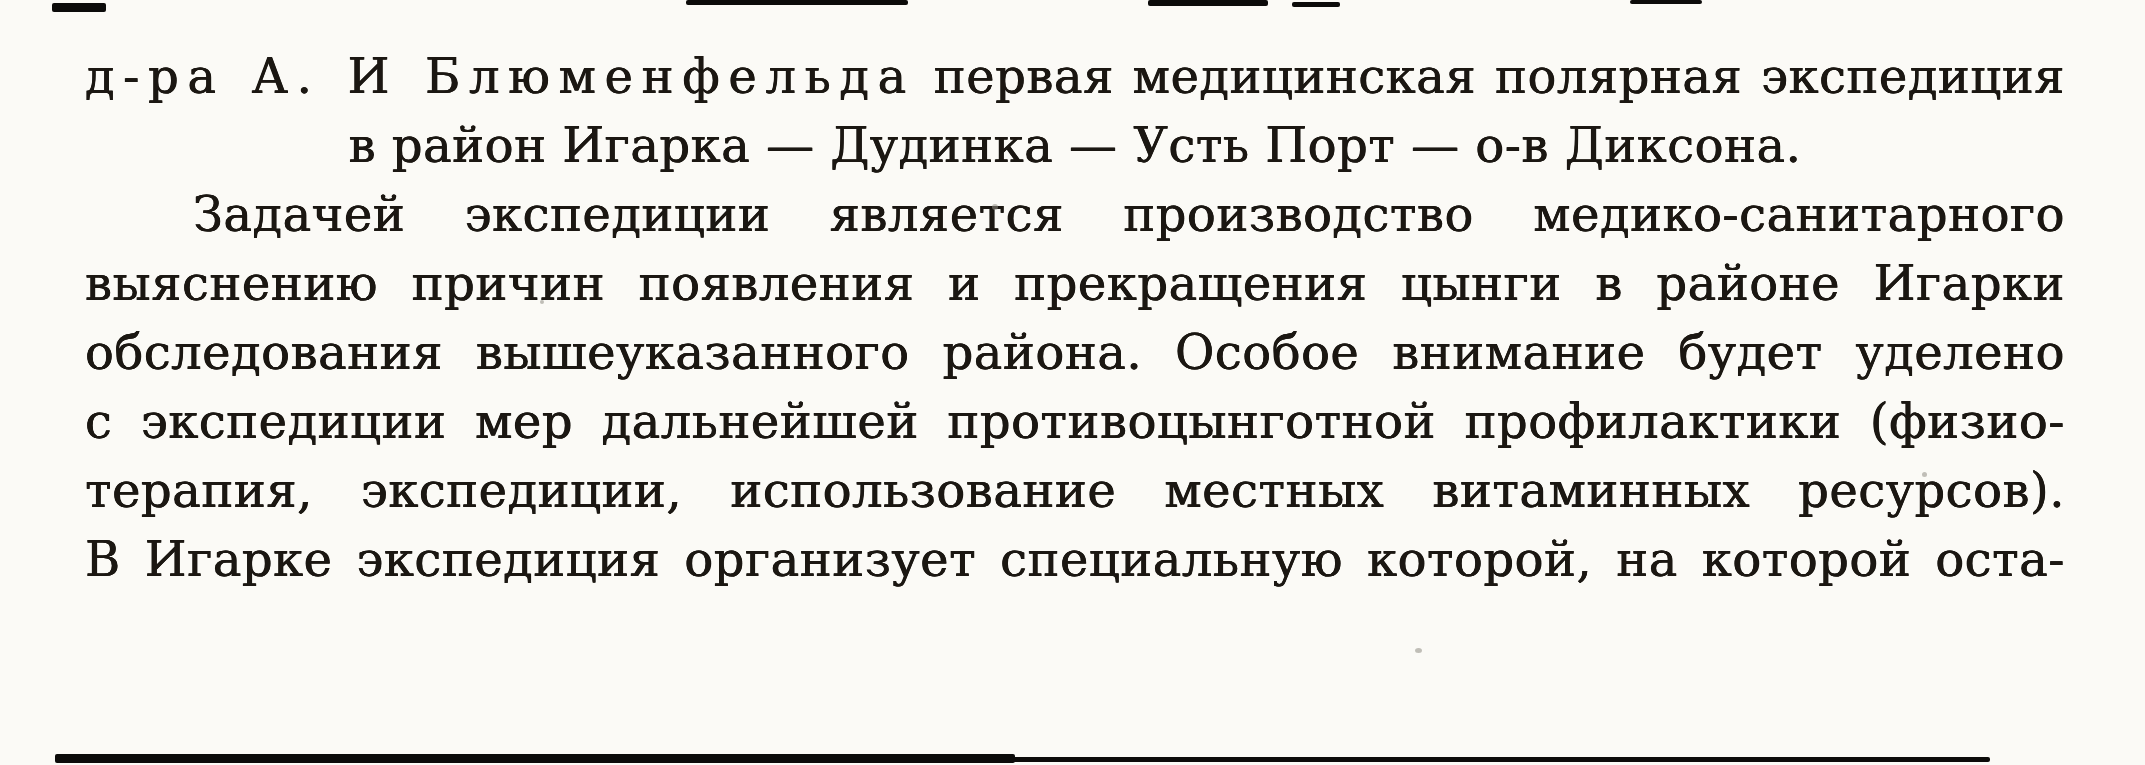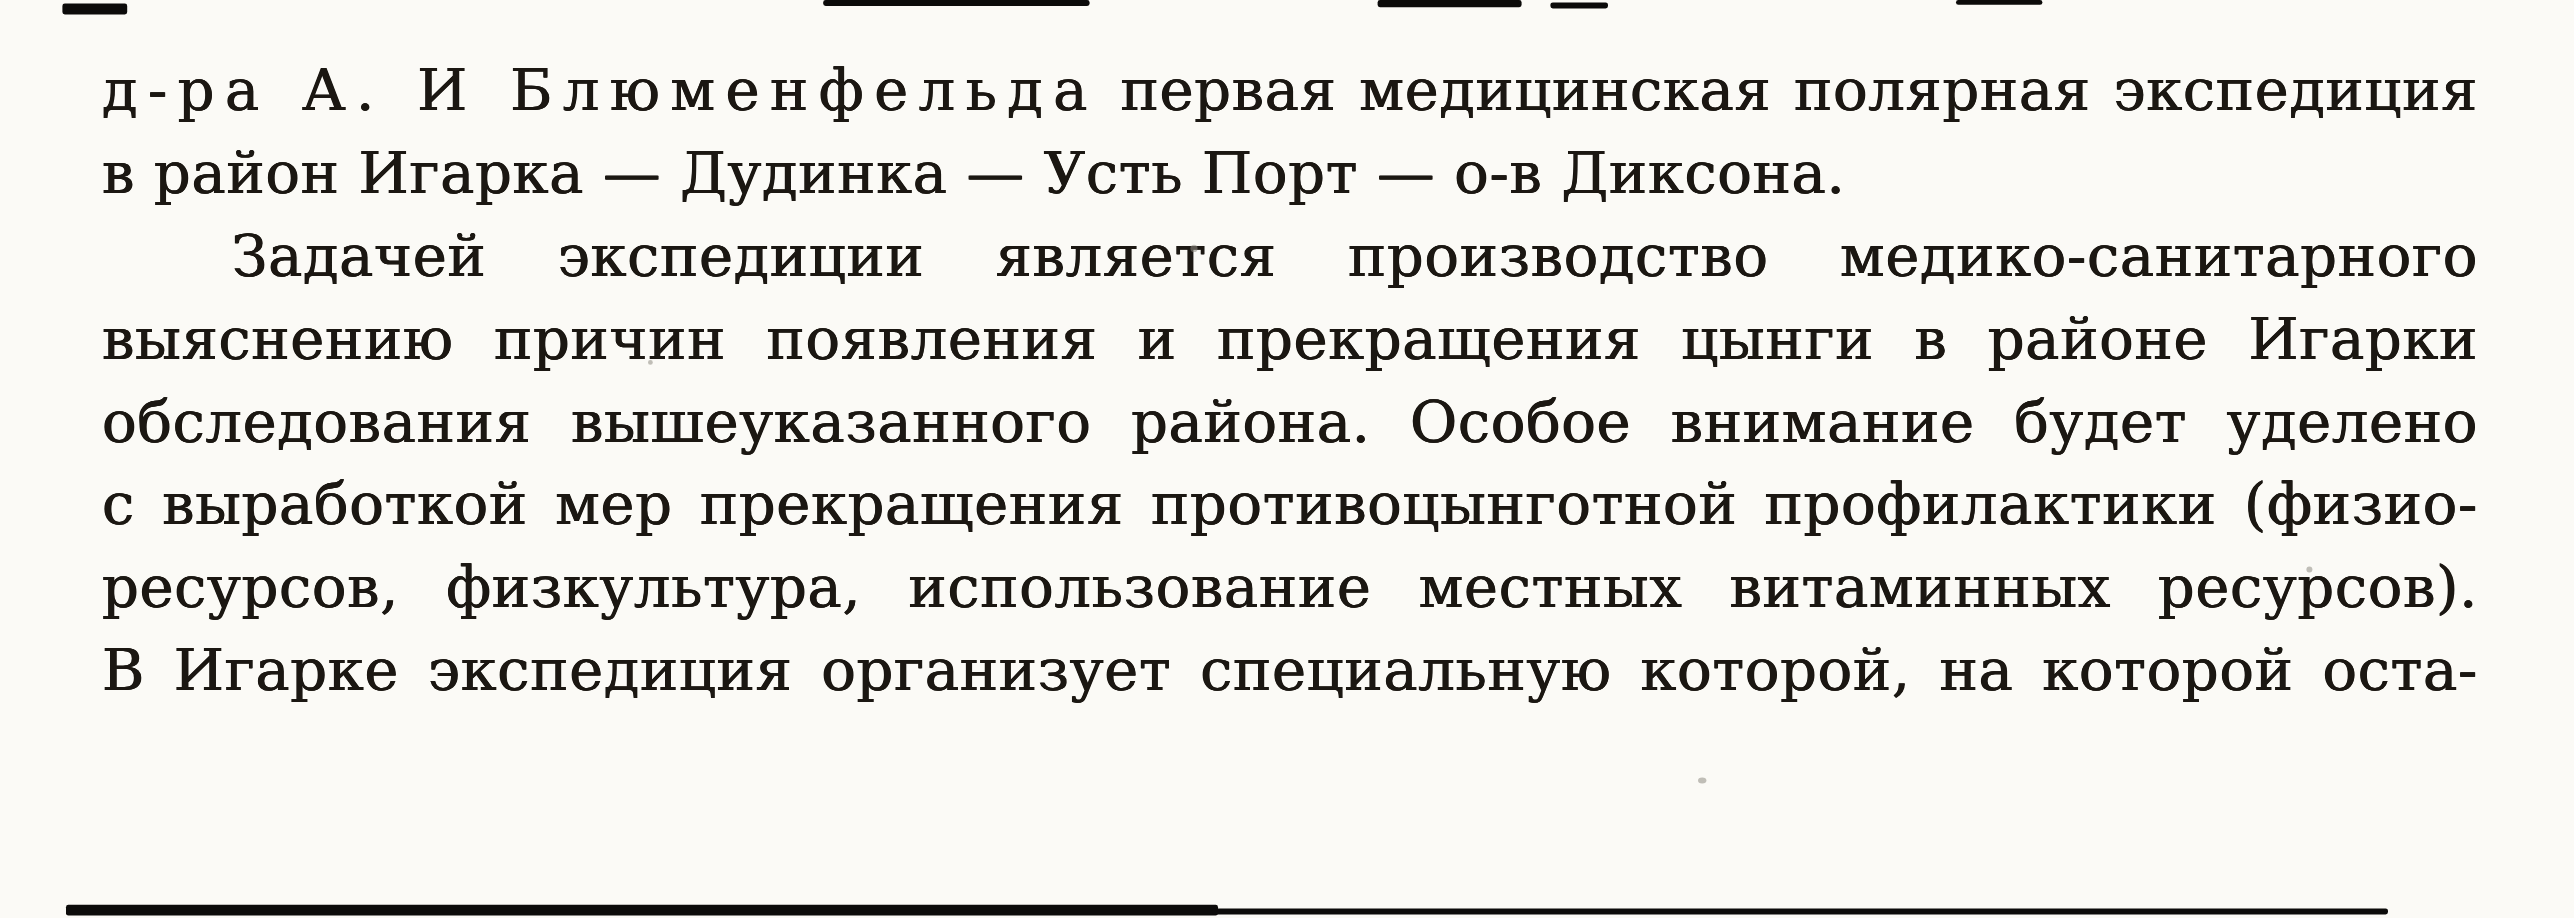--- a/index.html
+++ b/index.html
@@ -18,21 +18,21 @@
   }
   .line {
     height:69px;
     line-height:69px;
     font-size:48px;
     letter-spacing:0.5px;
     
     text-shadow:0.35px 0 0 currentColor, -0.35px 0 0 currentColor;
   }
   .jl { text-align:justify; text-align-last:justify; }
-  .ll { text-align:left; }
+  .ll { text-align:center; }
   .indent { text-indent:108px; }
   .para2 { margin-top:0; }
   .sp { letter-spacing:0.18em; }
 
   
   .art { position:absolute; background:#0c0b0a; border-radius:2px; }
   .a1 { left:52px;  top:3px;   width:54px;   height:9px; }
   .a2 { left:686px; top:0;     width:222px;  height:5px; }
   .a3 { left:1148px;top:0;     width:120px;  height:6px; }
   .a4 { left:1292px;top:2px;   width:48px;   height:5px; }
@@ -65,22 +65,22 @@
         <span class="sp">д-ра А. И Блюменфельда</span>
         <span>первая медицинская полярная экспедиция</span>
       </div>
       <div class="line ll">в район Игарка — Дудинка — Усть Порт — о-в Диксона.</div>
     </div>
 
     <div class="para2">
       <div class="line jl indent">Задачей экспедиции является производство медико-санитарного</div>
       <div class="line jl">выяснению причин появления и прекращения цынги в районе Игарки</div>
       <div class="line jl">обследования вышеуказанного района. Особое внимание будет уделено</div>
-      <div class="line jl">с выработкой мер прекращения противоцынготной профилактики (физио-</div>
-      <div class="line jl">ресурсов, физкультура, использование местных витаминных ресурсов).</div>
+      <div class="line jl">с экспедиции мер дальнейшей противоцынготной профилактики (физио-</div>
+      <div class="line jl">терапия, экспедиции, использование местных витаминных ресурсов).</div>
       <div class="line jl">В Игарке экспедиция организует специальную которой, на которой оста-</div>
     </div>
 
   </div>
 
   <div class="speck s1"></div>
   <div class="speck s2"></div>
   <div class="speck s3"></div>
   <div class="speck s4"></div>
 

